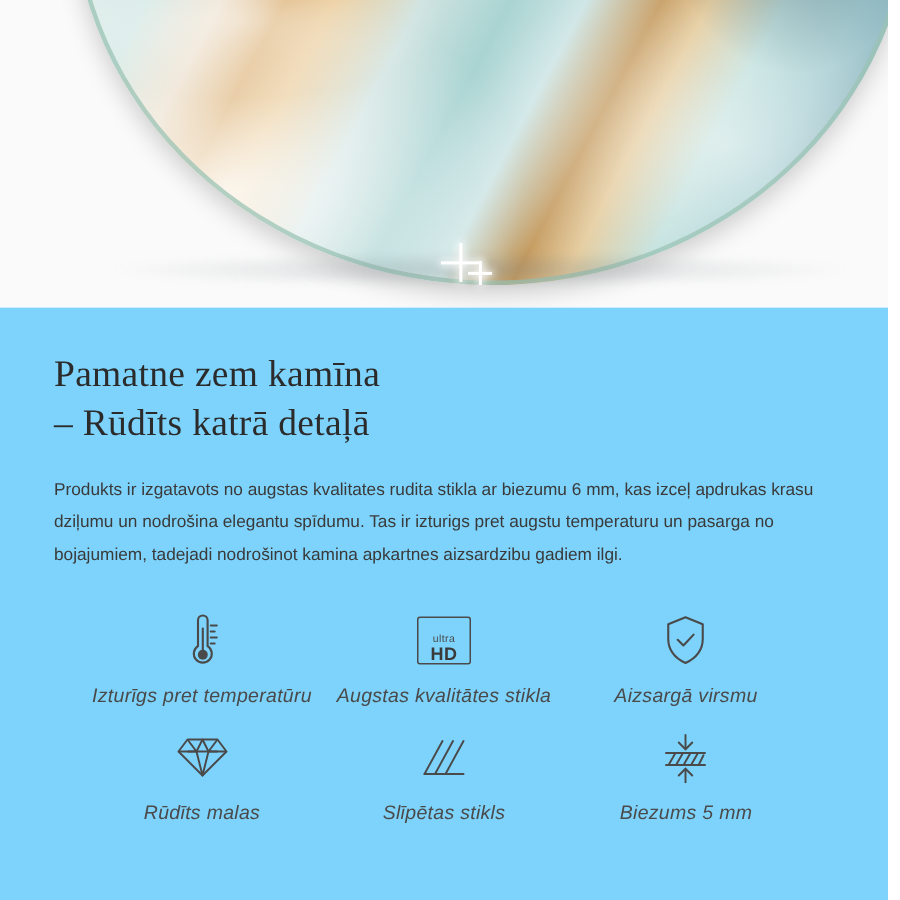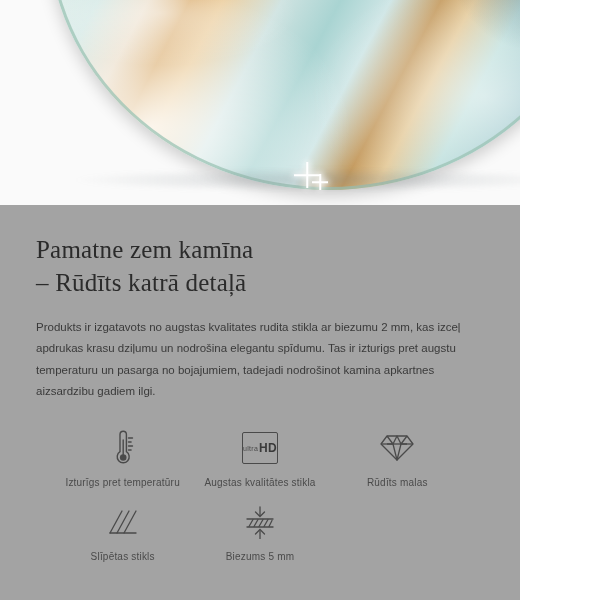--- a/index.html
+++ b/index.html
@@ -8,23 +8,23 @@
   }
   body {
     width: 600px;
     height: 600px;
     background: #ffffff;
     font-family: "Liberation Sans", sans-serif;
     overflow: hidden;
   }
   .page {
     position: relative;
-    width: 520px;
+    width: 592px;
     height: 600px;
-    background: #a3a3a3;
+    background: #7dd3fc;
     overflow: hidden;
   }
 
   
   .hero {
     position: relative;
     width: 600px;
     height: 205px;
     overflow: hidden;
     background: #ffffff;
@@ -166,33 +166,35 @@
     justify-content: flex-start;
   }
   .feature-icon {
     height: 40px;
     display: flex;
     align-items: center;
     justify-content: center;
     margin-bottom: 9px;
   }
   .feature-label {
-    font-size: 10px;
+    font-size: 13px;
     color: #4a4a4a;
     text-align: center;
     letter-spacing: 0.2px;
+    font-style: italic;
   }
   .hd-box {
     width: 34px;
     height: 30px;
     border: 1.4px solid #4a4a4a;
     border-radius: 2px;
     display: flex;
+    flex-direction: column;
     align-items: center;
-    justify-content: space-between;
+    justify-content: flex-end;
     line-height: 1;
   }
   .hd-box .t1 { font-size: 7px; color: #4a4a4a; letter-spacing: .3px; }
   .hd-box .t2 { font-size: 12px; font-weight: bold; color: #3a3a3a; letter-spacing: .3px; }
 </style>
 </head>
 <body>
 
 <div class="page">
 
@@ -203,21 +205,21 @@
     <div class="plate-shadow"></div>
     <div class="sparkle s1"></div>
     <div class="sparkle s2"></div>
   </div>
 
   <div class="content">
     <h1 class="headline">
       <span>Pamatne zem kamīna</span>
       <span class="line2">– Rūdīts katrā detaļā</span>
     </h1>
-    <p class="desc">Produkts ir izgatavots no augstas kvalitates rudita stikla ar biezumu 2 mm, kas izceļ apdrukas krasu dziļumu un nodrošina elegantu spīdumu. Tas ir izturigs pret augstu temperaturu un pasarga no bojajumiem, tadejadi nodrošinot kamina apkartnes aizsardzibu gadiem ilgi.</p>
+    <p class="desc">Produkts ir izgatavots no augstas kvalitates rudita stikla ar biezumu 6 mm, kas izceļ apdrukas krasu dziļumu un nodrošina elegantu spīdumu. Tas ir izturigs pret augstu temperaturu un pasarga no bojajumiem, tadejadi nodrošinot kamina apkartnes aizsardzibu gadiem ilgi.</p>
 
     <div class="features">
 
       <div class="feature">
         <div class="feature-icon">
           <svg width="26" height="38" viewBox="0 0 26 38" fill="none" stroke="#4a4a4a" stroke-width="1.4" stroke-linecap="round">
             <path d="M10 5.5a3.2 3.2 0 0 1 6.4 0v17.2a6 6 0 1 1-6.4 0z"></path>
             <circle cx="13.2" cy="28.5" r="3.3" fill="#4a4a4a" stroke="none"></circle>
             <path d="M13.2 25.5V11"></path>
             <path d="M18.5 9h4M18.5 13h2.6M18.5 17h4M18.5 21h2.6"></path>
@@ -229,20 +231,29 @@
       <div class="feature">
         <div class="feature-icon">
           <div class="hd-box">
             <span class="t1">ultra</span>
             <span class="t2">HD</span>
           </div>
         </div>
         <div class="feature-label">Augstas kvalitātes stikla</div>
       </div>
 
+      <div class="feature">
+        <div class="feature-icon">
+          <svg width="32" height="38" viewBox="0 0 32 38" fill="none" stroke="#4a4a4a" stroke-width="1.4" stroke-linejoin="round" stroke-linecap="round">
+            <path d="M16 3.5 4.5 8.2v9.6c0 7.6 4.9 13.1 11.5 16.2 6.6-3.1 11.5-8.6 11.5-16.2V8.2z"></path>
+            <path d="M10.8 18.5l3.8 3.8 6.8-7.2"></path>
+          </svg>
+        </div>
+        <div class="feature-label">Aizsargā virsmu</div>
+      </div>
 
       <div class="feature">
         <div class="feature-icon">
           <svg width="36" height="32" viewBox="0 0 36 32" fill="none" stroke="#4a4a4a" stroke-width="1.3" stroke-linejoin="round">
             <path d="M8 4h20l6 8-16 16L2 12z"></path>
             <path d="M2 12h32"></path>
             <path d="M8 4l6 8-6 0"></path>
             <path d="M28 4l-6 8 6 0"></path>
             <path d="M14 12l4 16 4-16"></path>
             <path d="M14 12l4-8 4 8"></path>

